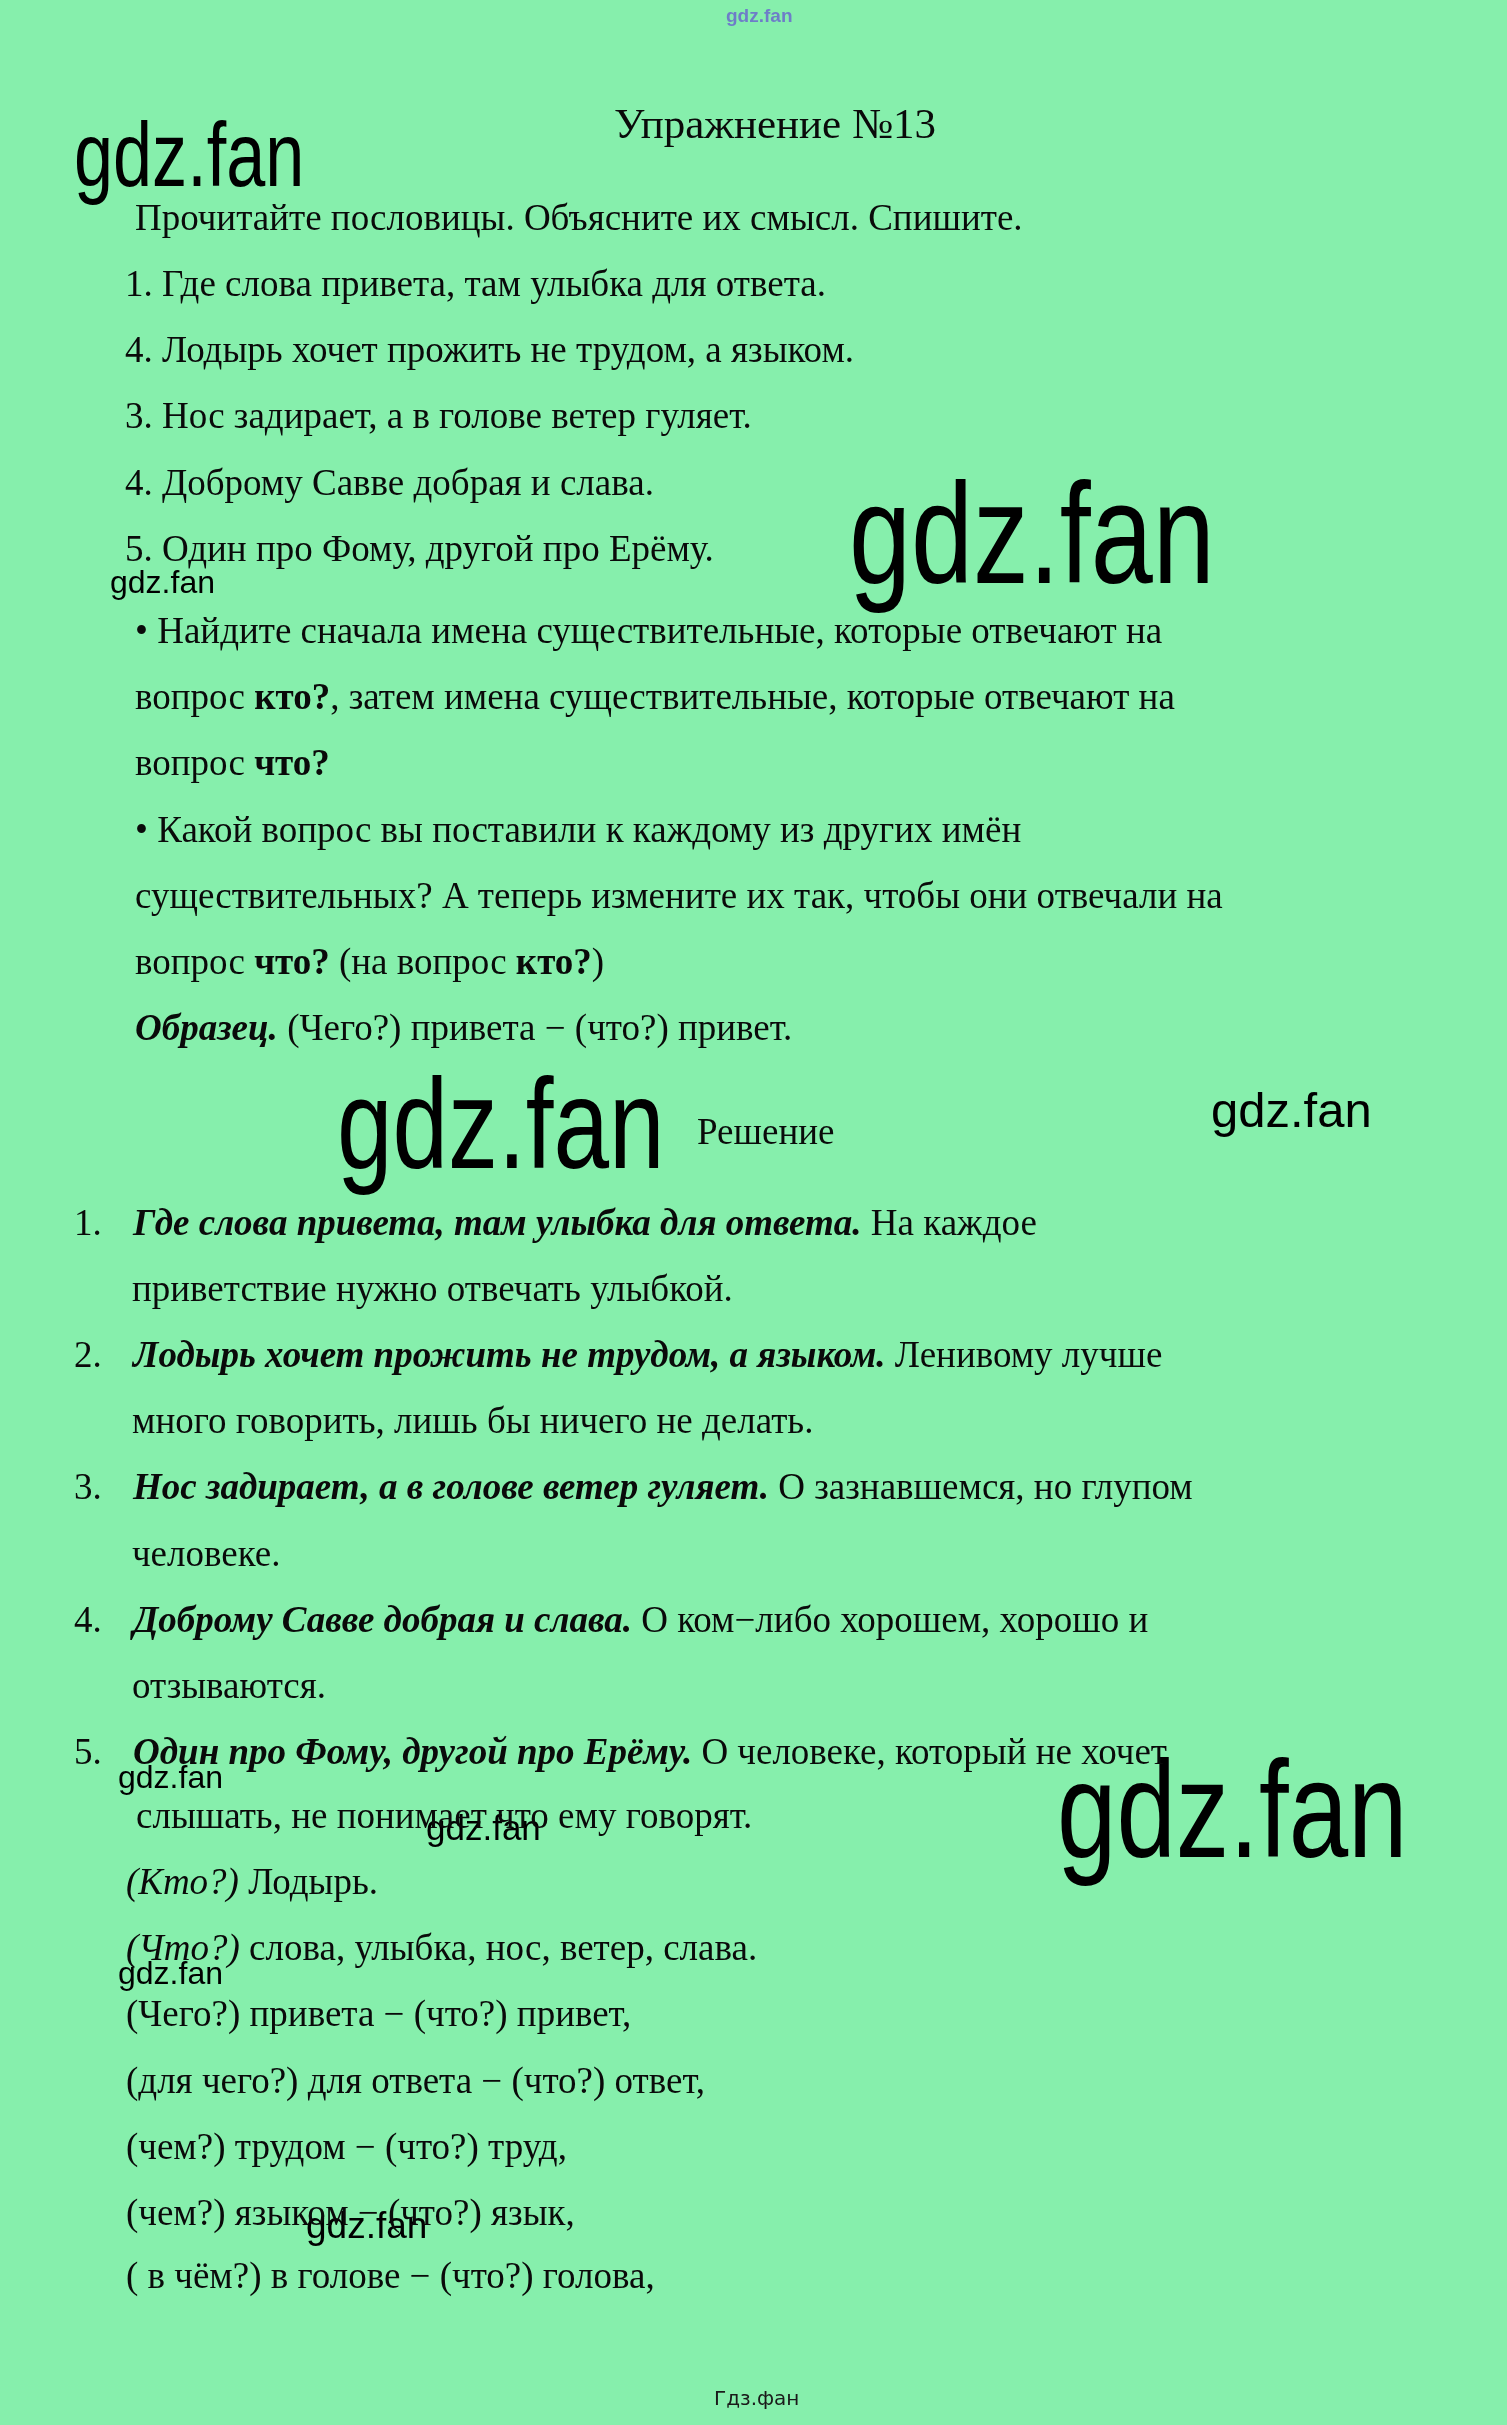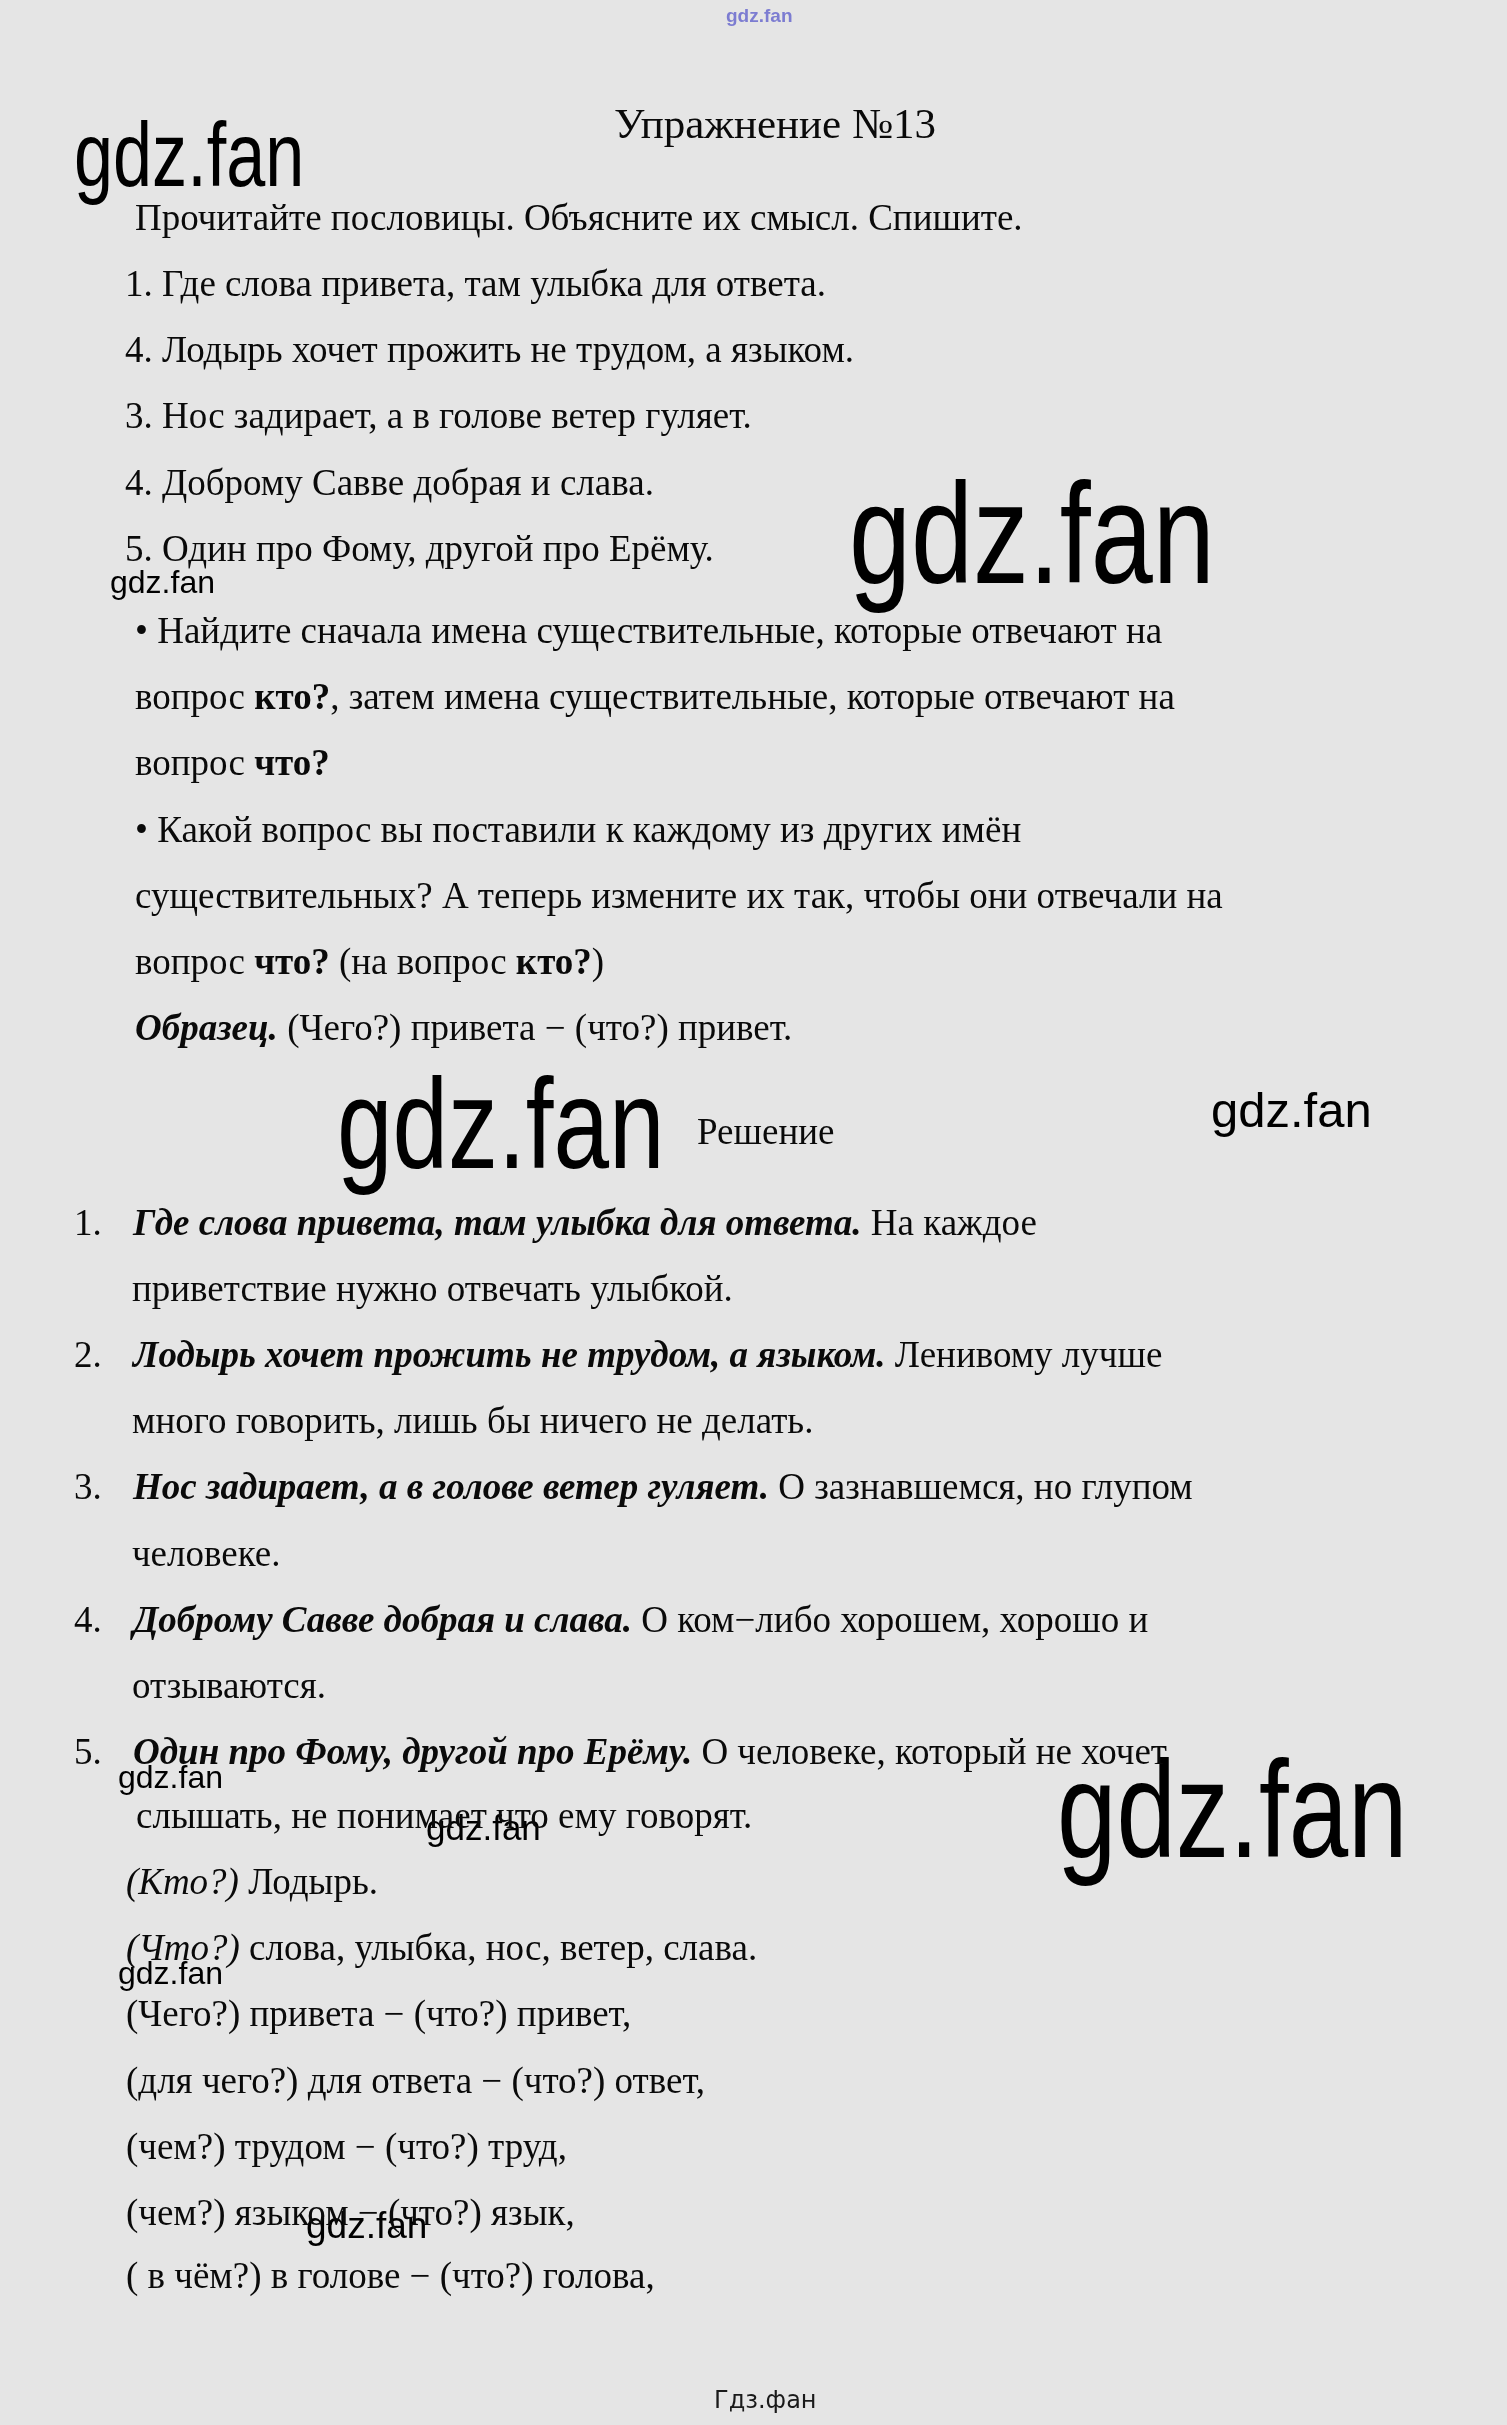--- a/index.html
+++ b/index.html
@@ -1,21 +1,21 @@
 <!DOCTYPE html>
 <html lang="ru" style="font-size:11.8px"><head>
 <meta charset="utf-8">
 <title>Document</title>
 <style>
   html,body{margin:0;padding:0;background:#ffffff;}
   .page{
     position:relative;
     width:1508px;
     height:2426px;
-    background:#e5e5e5;
+    background:#86efac;
     overflow:hidden;
     font-family:"Liberation Serif", serif;
     color:#0a0a0a;
   }
   .line{
     position:absolute;
     white-space:nowrap;
     font-size:37px;
     line-height:1.12;
     letter-spacing:0px;
@@ -51,21 +51,21 @@
   .wm-big{transform:scaleX(0.78);}
   .wm-blue{
     color:#6a6ace;
     font-weight:bold;
     opacity:0.85;
   }
   .footer{
     position:absolute;
     white-space:nowrap;
     font-family:"DejaVu Sans", sans-serif;
-    font-size:24px;
+    font-size:20px;
     color:#1a1a1a;
   }
 </style>
 </head>
 <body>
 
 <div class="page">
 
   <div class="wm wm-blue" style="left:726px;top:5.9px;font-size:19px;">gdz.fan</div>
   <div class="wm wm-big" style="left:74px;top:110px;font-size:90px;">gdz.fan</div>

